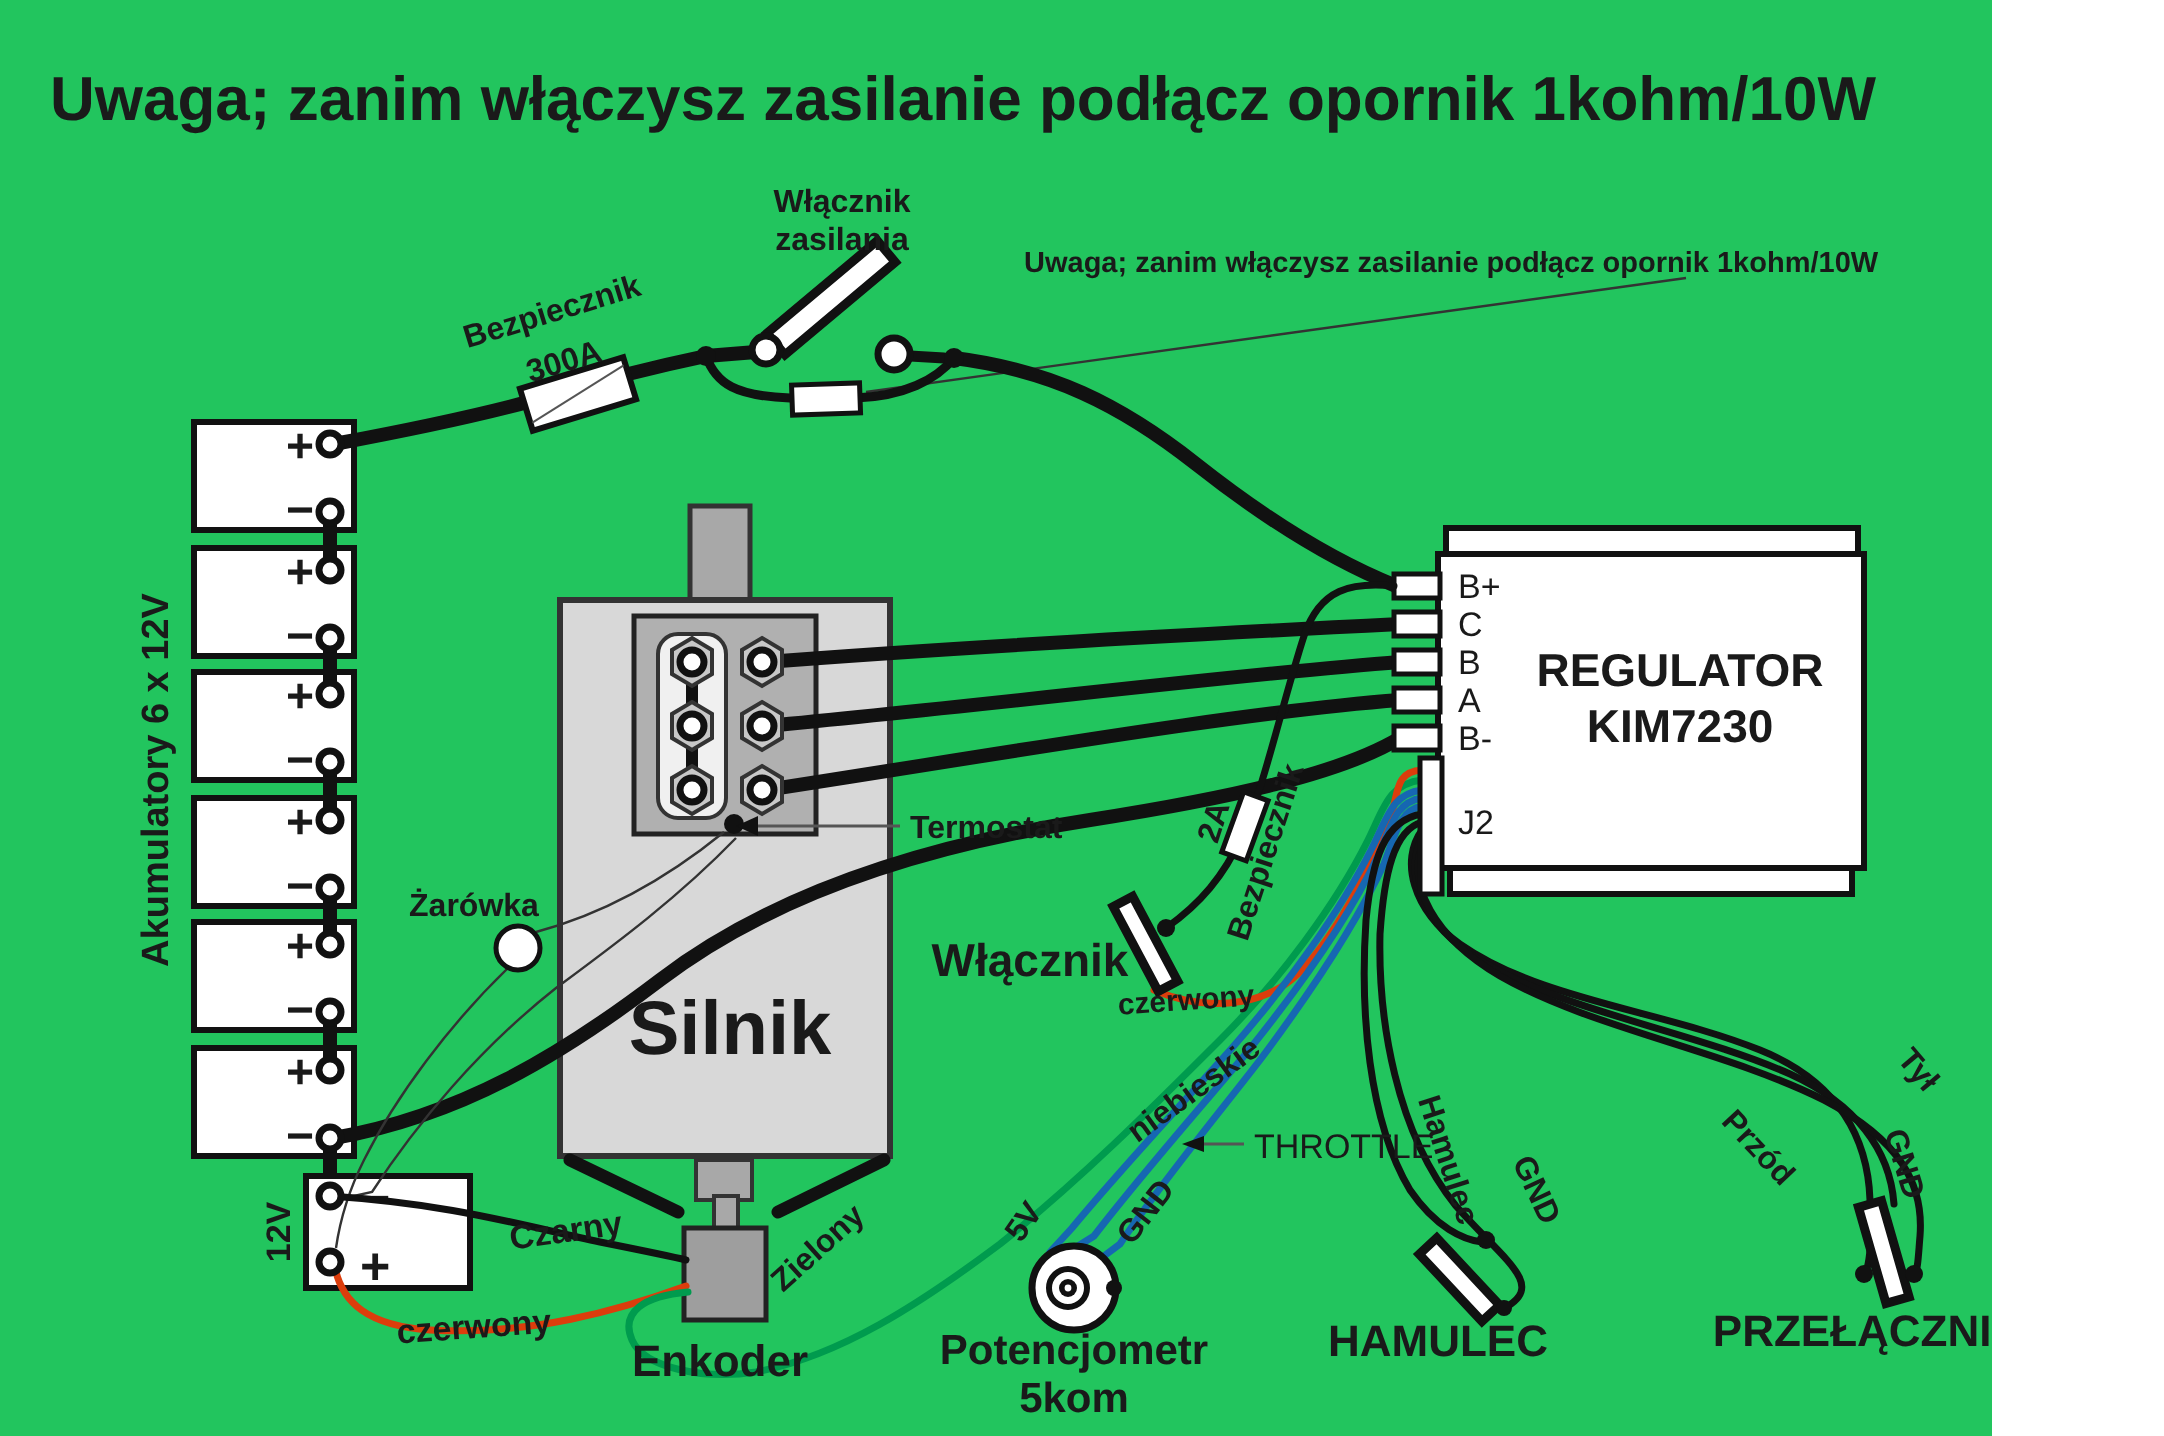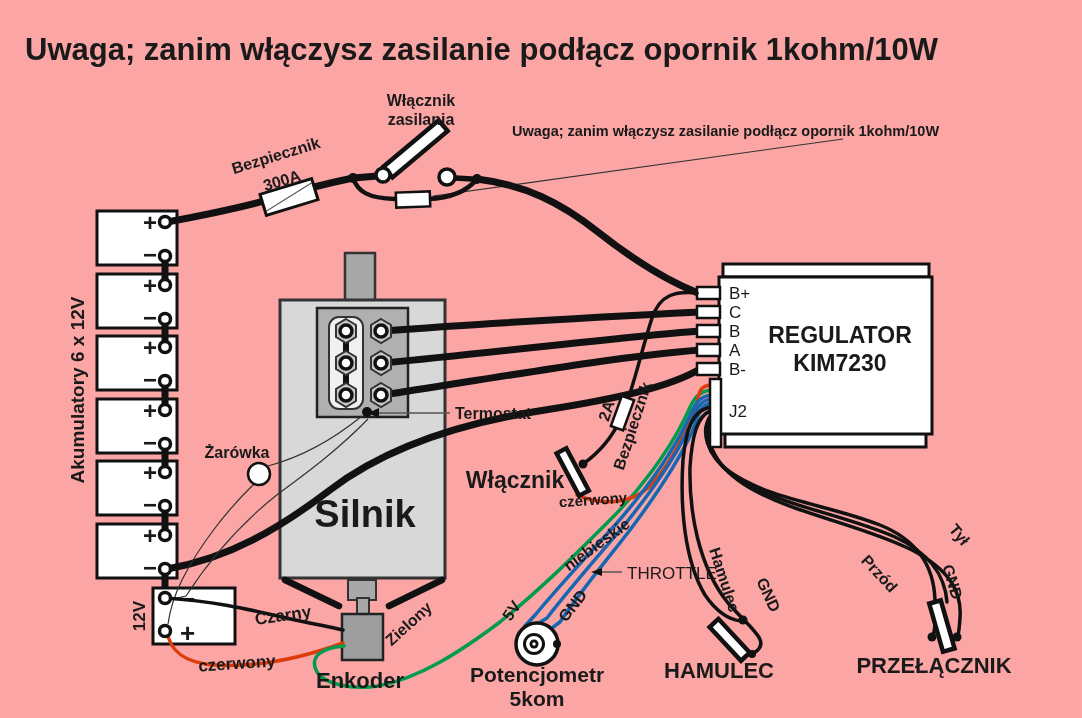--- a/index.html
+++ b/index.html
@@ -1,16 +1,16 @@
 <!DOCTYPE html>
 <html><head>
 <meta charset="utf-8">
 <style>
   html,body{margin:0;padding:0;background:#ffffff;}
-  .stage{position:relative;width:1082px;height:718px;background:#fca5a5;overflow:hidden;}
+  .stage{position:relative;width:996px;height:718px;background:#22c55e;overflow:hidden;}
   text{font-family:"Liberation Sans",sans-serif;fill:#1a1a1a;}
   .b{font-weight:bold;}
   .t31{font-size:31px;} .t14{font-size:14.5px;} .t16{font-size:16px;} .t17{font-size:17px;}
   .t19{font-size:19px;} .t22{font-size:22px;} .t23{font-size:23px;} .t21{font-size:21px;}
   .t24{font-size:24px;} .t38{font-size:38px;} .t26{font-size:26px;} .t15{font-size:15px;}
   .wireXL{stroke:#111;stroke-width:7;fill:none;stroke-linecap:round;}
   .wireL{stroke:#111;stroke-width:5.5;fill:none;stroke-linecap:round;}
   .wireM{stroke:#111;stroke-width:3.5;fill:none;stroke-linecap:round;}
   .wireC{stroke-width:3.5;fill:none;stroke-linecap:round;}
   .thin{stroke:#333;stroke-width:1.2;fill:none;}

